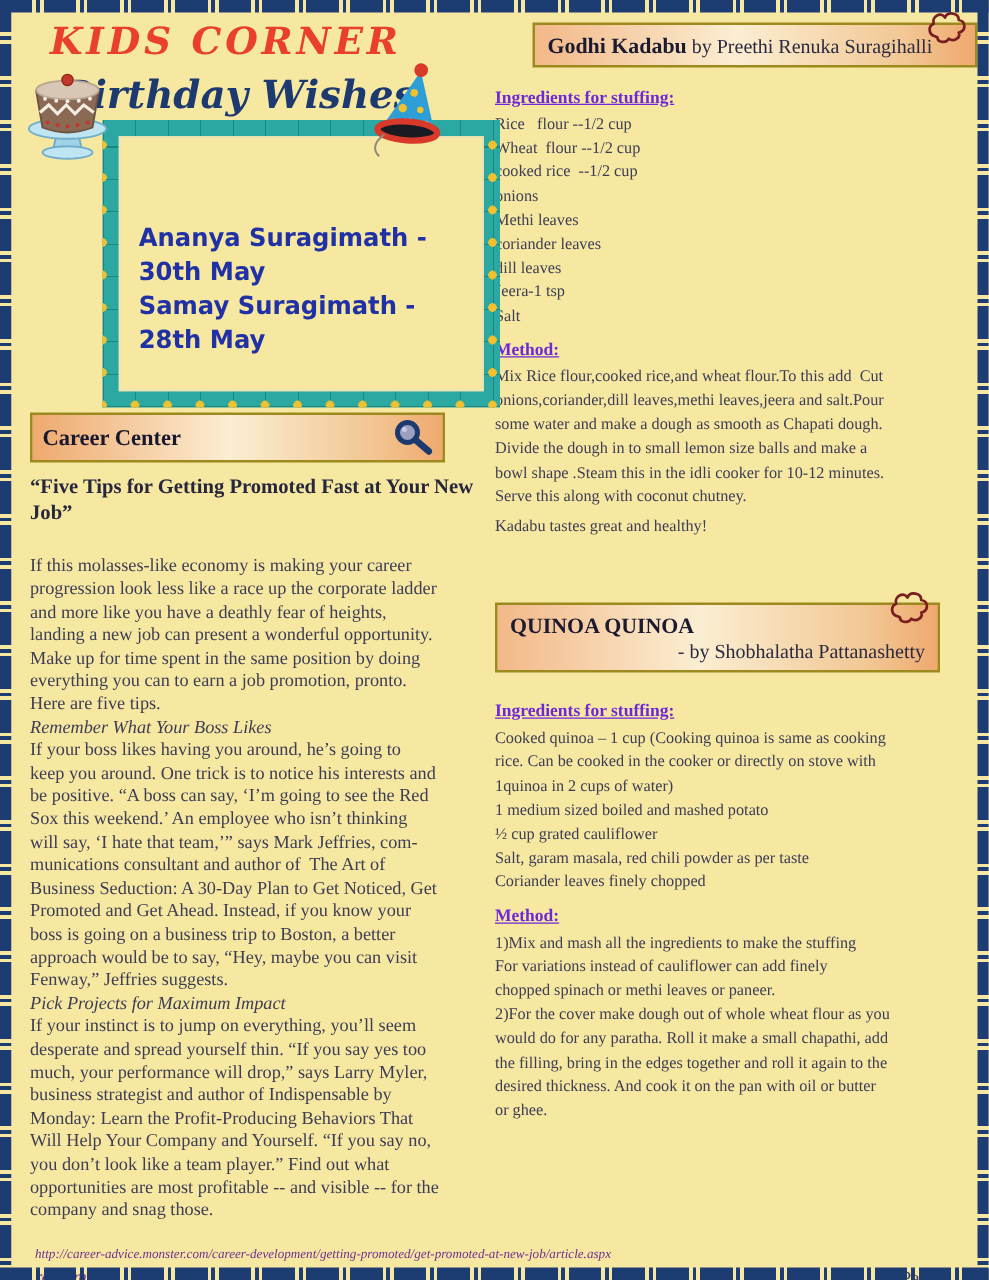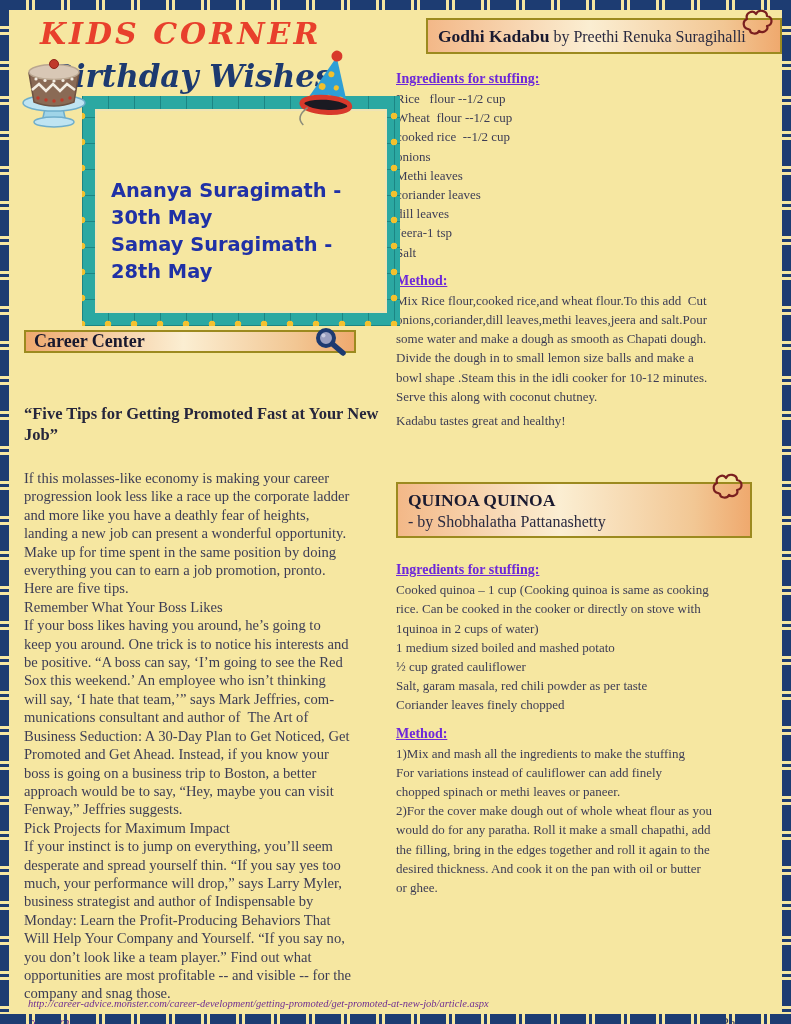--- a/index.html
+++ b/index.html
@@ -54,43 +54,43 @@
   .bday-names {
     position:absolute; left:14px; top:66px;
     font-family:"DejaVu Sans", sans-serif; font-weight:bold;
     font-size:20px; line-height:27px; color:#2031A6;
     white-space:pre-wrap; transform:scaleX(.97); transform-origin:left;
   }
   .cake { position:absolute; left:14px; top:56px; z-index:3; }
   .hat  { position:absolute; left:286px; top:46px; z-index:3; }
 
   .career-bar {
-    position:absolute; left:24px; top:330px; width:332px; height:23px;
+    position:absolute; left:24px; top:330px; width:332px; height:40px;
     box-sizing:border-box; border:2px solid #9C8A1F;
     background:linear-gradient(90deg,#EFA96E,#FBEED2 48%,#F2C794 82%,#EFA96E);
     display:flex; align-items:center; padding:0 8px; z-index:2;
   }
   .career-bar .label { font-weight:bold; font-size:18px; color:#18182E; }
   .career-bar svg { margin-left:auto; }
 
   .article { position:absolute; left:24px; top:378px; width:376px; color:#3D3D55; }
-  .article .title { font-weight:bold; font-size:16.5px; line-height:21px; color:#26263C; margin-bottom:24px; width:358px;margin-top:25px;}
+  .article .title { font-weight:bold; font-size:16.5px; line-height:21px; color:#26263C; margin-bottom:24px; width:358px;}
   .article .para { font-size:14.6px; line-height:18.4px; white-space:pre-wrap; }
-  .article .sec-italic { font-size:14.6px; line-height:18.4px; }
+  .article .sec-italic { font-size:14.6px; line-height:18.4px; font-style:italic; }
 
   
   .right-col { position:absolute; left:396px; top:0; width:384px; color:#3D3D55; }
   .recipe-hdr {
     box-sizing:border-box; border:2px solid #9C8A1F;
     background:linear-gradient(90deg,#F3B888,#FBEED2 46%,#F2C794 84%,#EFA96E);
     padding:6px 10px 5px 10px; position:relative; width:356px;
   }
   .recipe-hdr .rtitle { font-weight:bold; font-size:17.5px; color:#1A1A30; }
   .recipe-hdr .rby { font-size:16px; color:#2A2A40; }
-  .recipe-hdr .rby-line { text-align:left; font-size:16px; color:#2A2A40; margin-top:2px; }
+  .recipe-hdr .rby-line { text-align:right; font-size:16px; color:#2A2A40; margin-top:2px; }
   .chef { position:absolute; right:6px; top:-12px; }
   .rc-h { font-weight:bold; font-size:14px; color:#6d28d9;text-decoration:underline; }
   .rc-text { font-size:13px; line-height:19.2px; white-space:pre-wrap; }
 
   .hdr1 { margin-top:18px;margin-left:30px; }
   .ing-h1 { margin-top:17px; margin-bottom:2px; }
   .meth-h1 { margin-top:11px; margin-bottom:2px; }
   .note1 { margin-top:5px; }
   .hdr2 { margin-top:52px; }
   .ing-h2 { margin-top:24px; margin-bottom:2px; }

